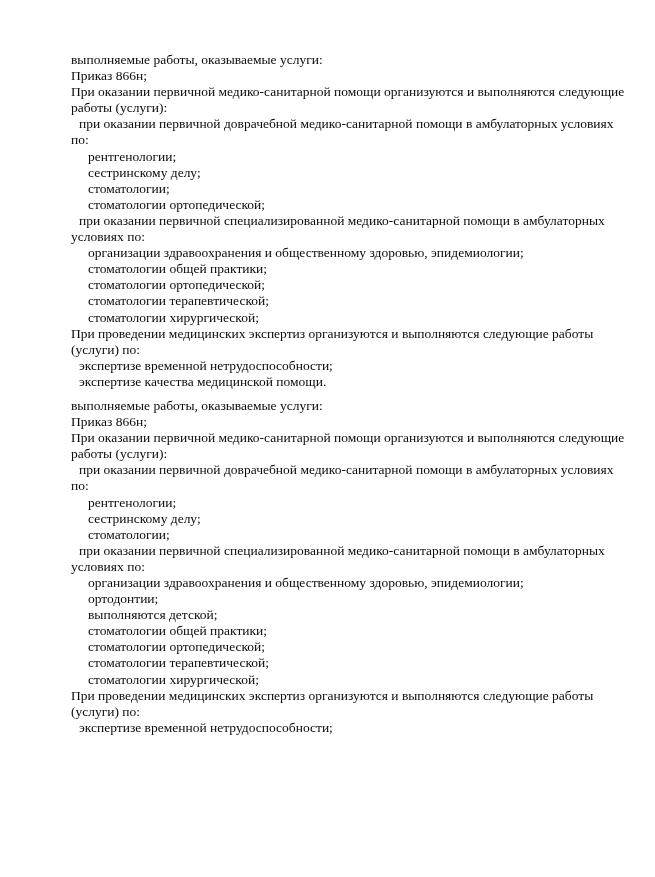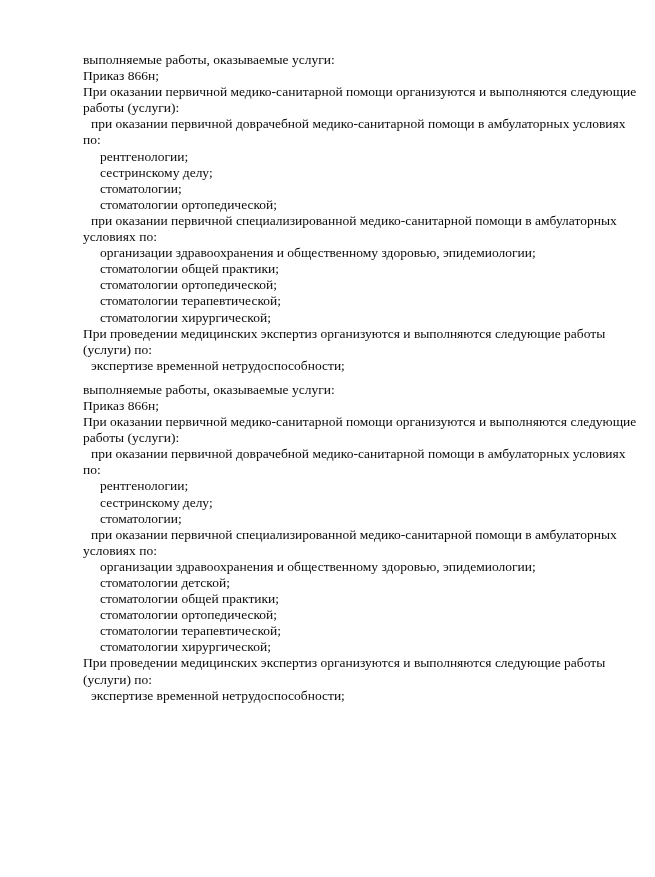--- a/index.html
+++ b/index.html
@@ -24,21 +24,20 @@
     top: 52px;
     left: 71px;
     right: 20px;
     font-size: 13.5px;
     line-height: 16.1px;
     color: #0b0b0d;
     -webkit-font-smoothing: antialiased;
   }
   .line {
     white-space: pre;
-    margin-left: 12px;
   }
   .indent-0 { padding-left: 0; }
   .indent-1 { padding-left: 8px; font-family: Liberation Serif, serif; }
   .indent-2 { padding-left: 17px; }
   .blank {
     height: 8px;
     line-height: 8px;
   }
 </style>
 </head>
@@ -59,34 +58,36 @@
       <div class="line indent-1">при оказании первичной специализированной медико-санитарной помощи в амбулаторных</div>
       <div class="line indent-0">условиях по:</div>
       <div class="line indent-2">организации здравоохранения и общественному здоровью, эпидемиологии;</div>
       <div class="line indent-2">стоматологии общей практики;</div>
       <div class="line indent-2">стоматологии ортопедической;</div>
       <div class="line indent-2">стоматологии терапевтической;</div>
       <div class="line indent-2">стоматологии хирургической;</div>
       <div class="line indent-0">При проведении медицинских экспертиз организуются и выполняются следующие работы</div>
       <div class="line indent-0">(услуги) по:</div>
       <div class="line indent-1">экспертизе временной нетрудоспособности;</div>
+      <div class="line indent-1">экспертизе качества медицинской помощи.</div>
       <div class="line blank"></div>
       <div class="line indent-0">выполняемые работы, оказываемые услуги:</div>
       <div class="line indent-0">Приказ 866н;</div>
       <div class="line indent-0">При оказании первичной медико-санитарной помощи организуются и выполняются следующие</div>
       <div class="line indent-0">работы (услуги):</div>
       <div class="line indent-1">при оказании первичной доврачебной медико-санитарной помощи в амбулаторных условиях</div>
       <div class="line indent-0">по:</div>
       <div class="line indent-2">рентгенологии;</div>
       <div class="line indent-2">сестринскому делу;</div>
       <div class="line indent-2">стоматологии;</div>
       <div class="line indent-1">при оказании первичной специализированной медико-санитарной помощи в амбулаторных</div>
       <div class="line indent-0">условиях по:</div>
       <div class="line indent-2">организации здравоохранения и общественному здоровью, эпидемиологии;</div>
-      <div class="line indent-2">стоматологии детской;</div>
+      <div class="line indent-2">ортодонтии;</div>
+      <div class="line indent-2">выполняются детской;</div>
       <div class="line indent-2">стоматологии общей практики;</div>
       <div class="line indent-2">стоматологии ортопедической;</div>
       <div class="line indent-2">стоматологии терапевтической;</div>
       <div class="line indent-2">стоматологии хирургической;</div>
       <div class="line indent-0">При проведении медицинских экспертиз организуются и выполняются следующие работы</div>
       <div class="line indent-0">(услуги) по:</div>
       <div class="line indent-1">экспертизе временной нетрудоспособности;</div>
     </div>
 </div>
 

